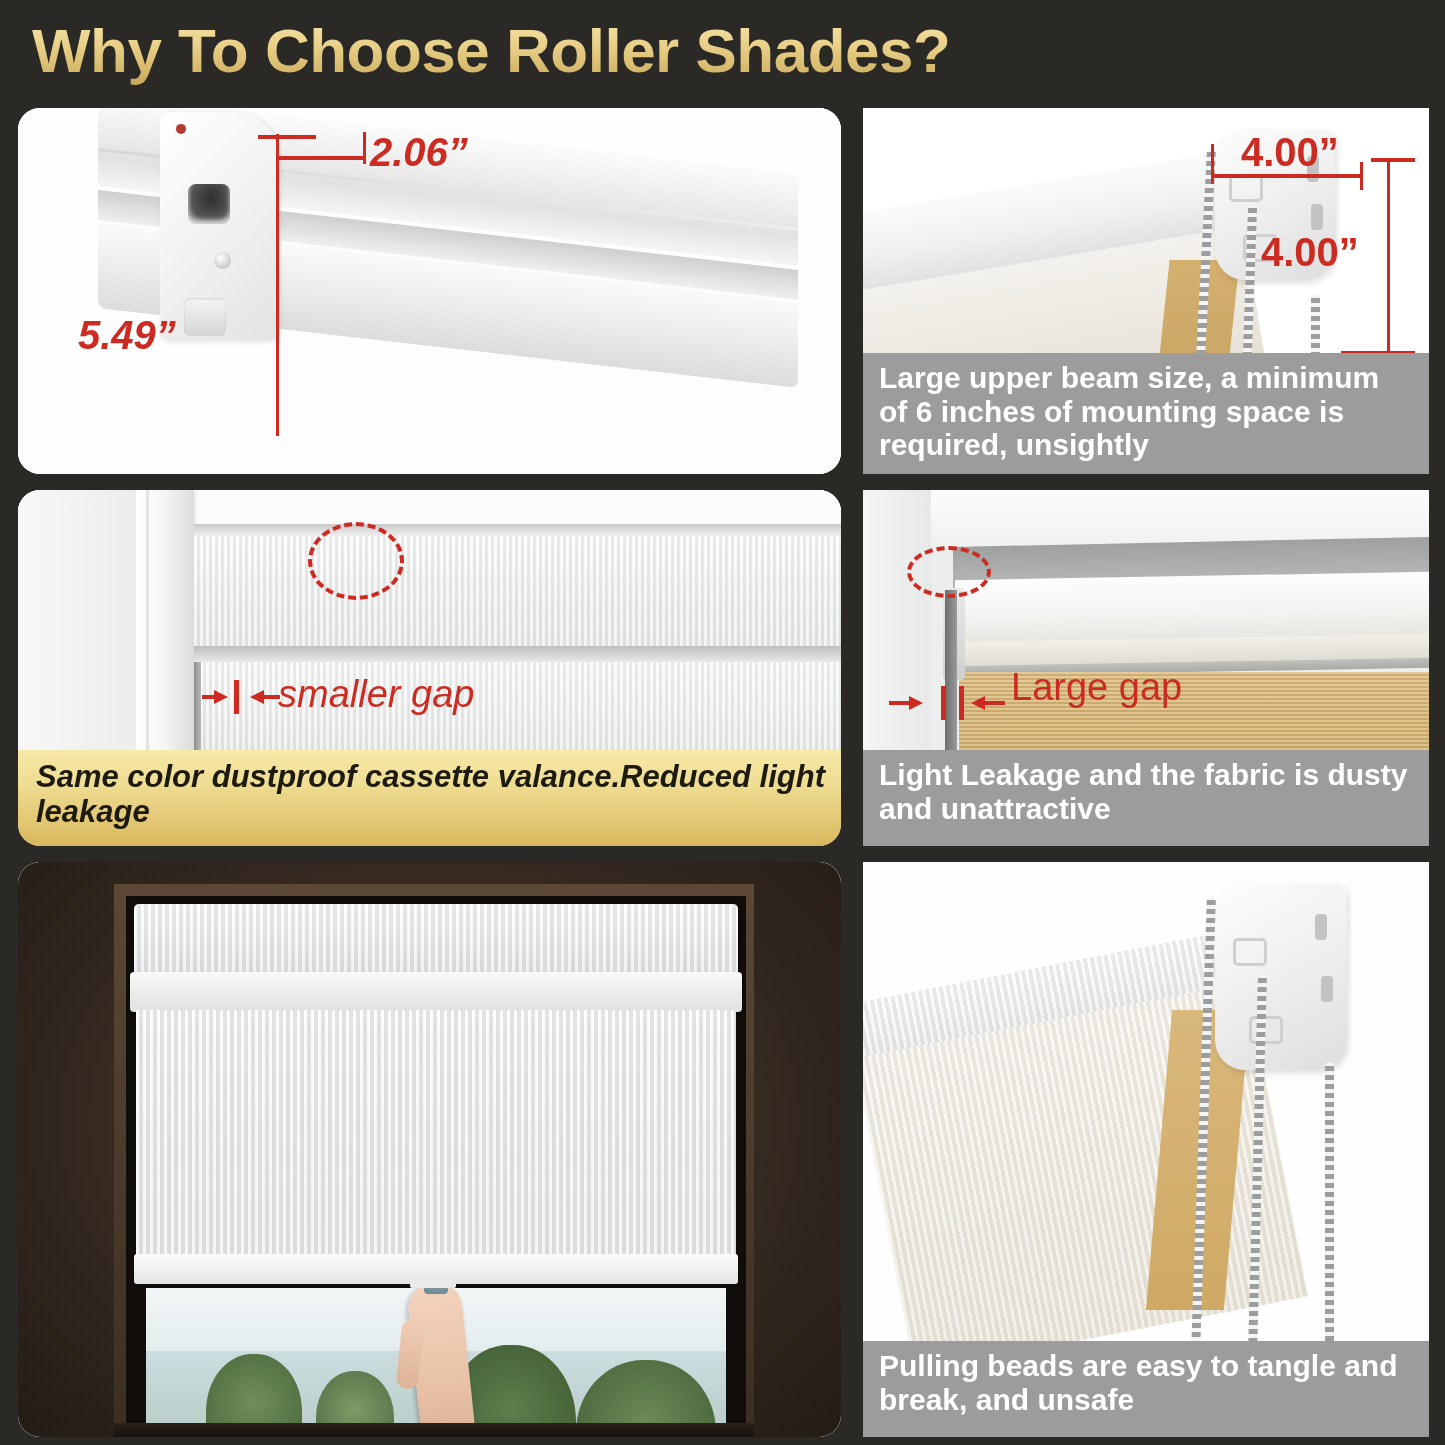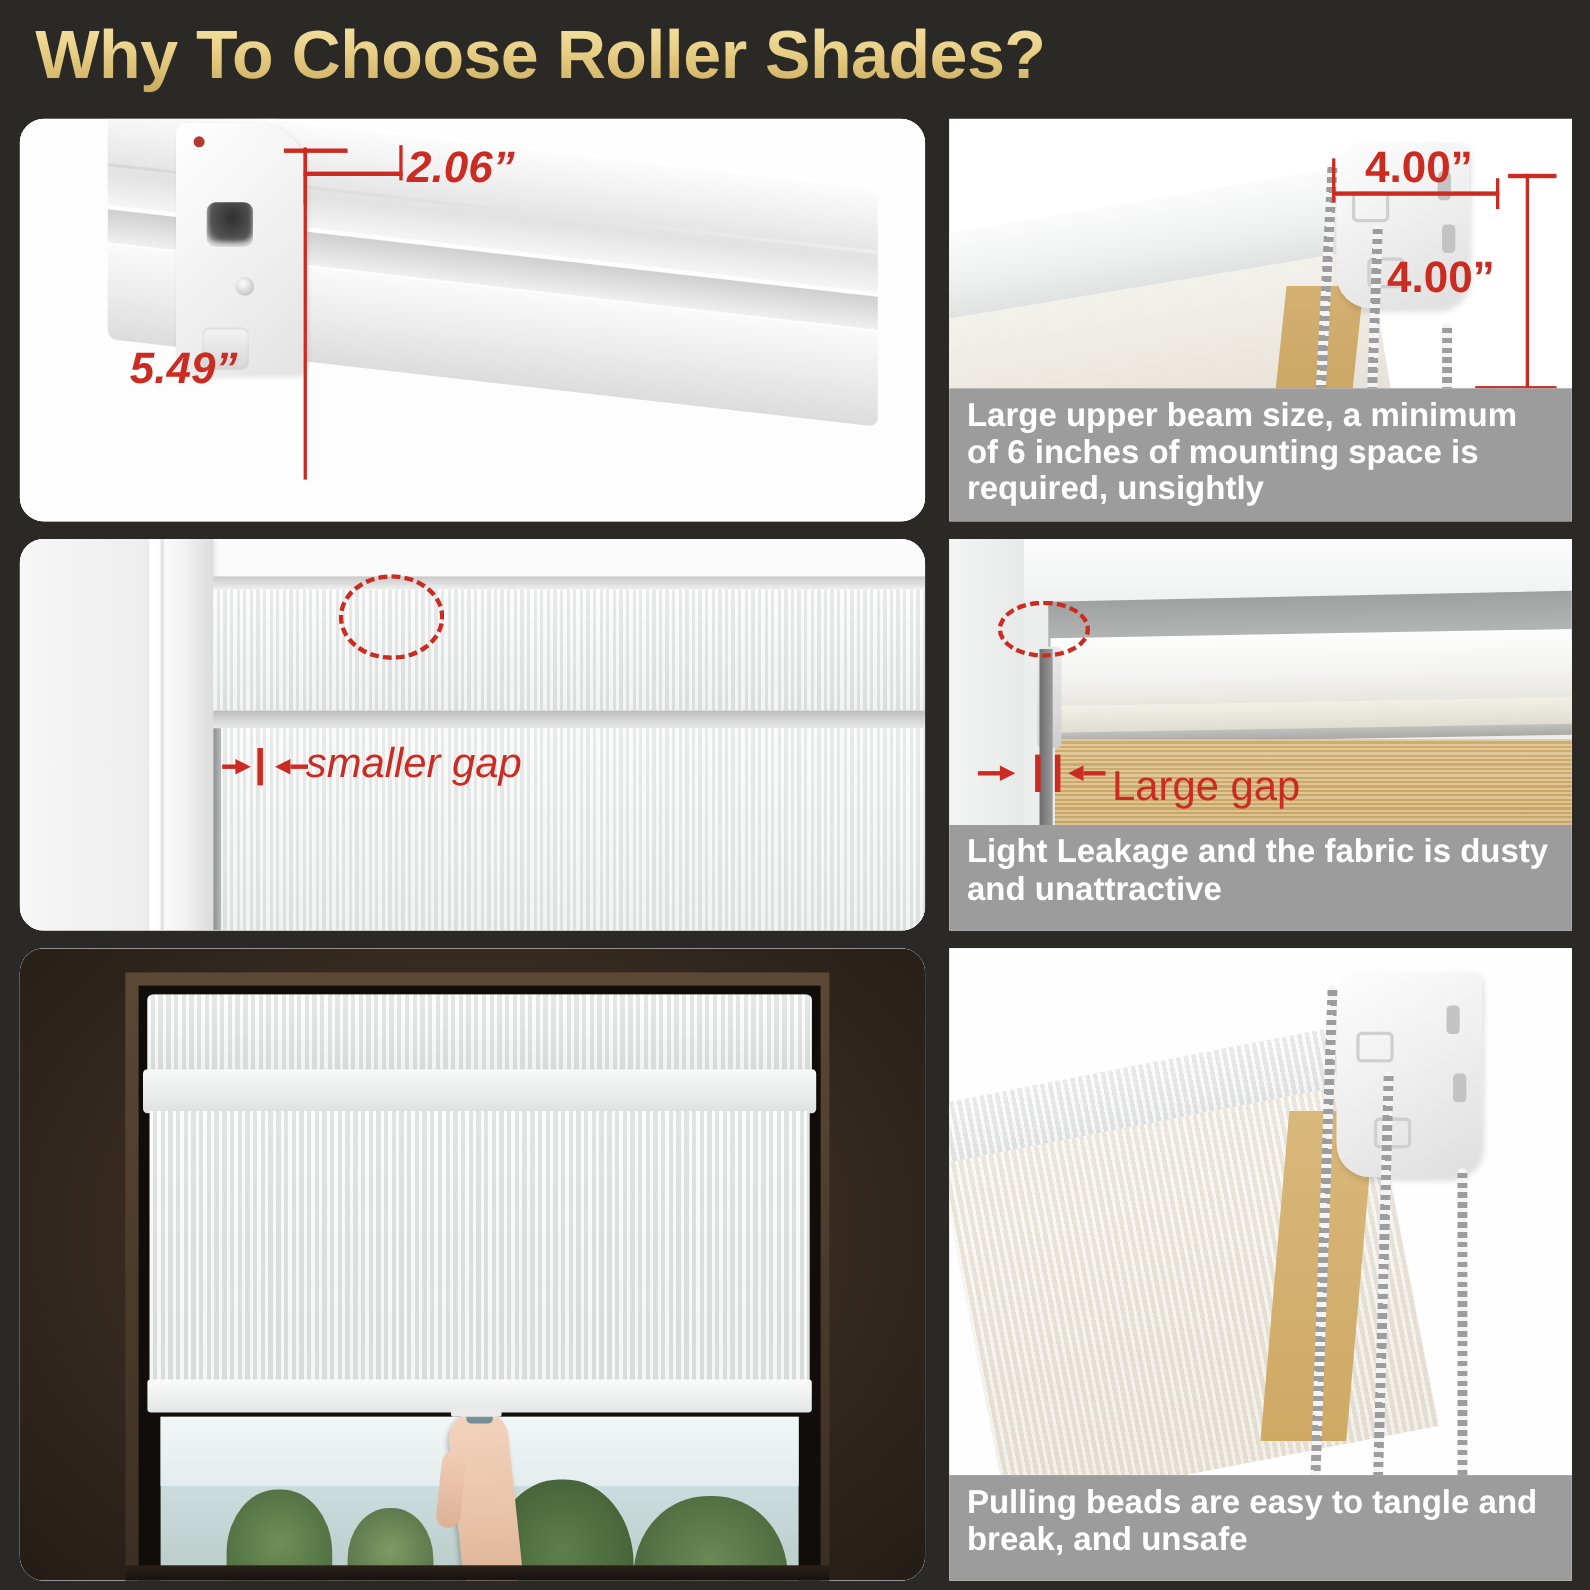--- a/index.html
+++ b/index.html
@@ -324,21 +324,21 @@
         </div>
 
         <div class="dim" style="left:258px; top:26px; width:3px; height:52px;"></div>
         <div class="dim" style="left:258px; top:48px; width:90px; height:4px;"></div>
         <div class="dim" style="left:345px; top:24px; width:3px; height:32px;"></div>
         <div class="dimtxt" style="left:352px; top:22px; font-size:40px;">2.06”</div>
 
         <div class="dim" style="left:258px; top:28px; width:3px; height:300px;"></div>
         <div class="dim" style="left:240px; top:27px; width:58px; height:4px;"></div>
 
-        <div class="dimtxt" style="left:60px; top:205px; font-size:40px;margin-left:40px;">5.49”</div>
+        <div class="dimtxt" style="left:60px; top:205px; font-size:40px;">5.49”</div>
       </div>
     </div>
   </div>
 
   <div class="cell right">
     <div class="panel bad">
       <div class="photo">
         <div class="p2-bg"></div>
         <div class="p2-roll"></div>
         <div class="p2-fab"></div>
@@ -383,20 +383,21 @@
 
         <div class="ellipse-dash" style="left:290px; top:32px; width:96px; height:78px;"></div>
 
         <div class="arrow-r" style="left:196px; top:200px;"></div>
         <div class="dim" style="left:184px; top:205px; width:16px; height:4px;"></div>
         <div class="gap-bar" style="left:216px; top:190px; height:34px;"></div>
         <div class="arrow-l" style="left:232px; top:200px;"></div>
         <div class="dim" style="left:246px; top:205px; width:16px; height:4px;"></div>
         <div class="gap-label" style="left:260px; top:183px; font-size:38px;">smaller gap</div>
       </div>
+      <div class="caption gold">Same color dustproof cassette valance.Reduced light leakage</div>
     </div>
   </div>
 
   <div class="cell right">
     <div class="panel bad">
       <div class="photo">
         <div class="p4-bg"></div>
         <div class="p4-wall"></div>
         <div class="p4-ceil"></div>
         <div class="p4-shadow"></div>
@@ -408,21 +409,21 @@
         <div class="p4-gapline"></div>
 
         <div class="ellipse-dash" style="left:44px; top:56px; width:84px; height:52px;"></div>
 
         <div class="arrow-r" style="left:46px; top:206px;"></div>
         <div class="dim" style="left:26px; top:211px; width:24px; height:4px;"></div>
         <div class="gap-bar" style="left:78px; top:196px; height:34px;"></div>
         <div class="gap-bar" style="left:96px; top:196px; height:34px;"></div>
         <div class="arrow-l" style="left:108px; top:206px;"></div>
         <div class="dim" style="left:122px; top:211px; width:20px; height:4px;"></div>
-        <div class="gap-label" style="left:148px; top:204px; font-size:38px;">Large gap</div>
+        <div class="gap-label" style="left:148px; top:176px; font-size:38px;">Large gap</div>
       </div>
       <div class="caption gray">Light Leakage and the fabric is dusty and unattractive</div>
     </div>
   </div>
 
   <div class="cell">
     <div class="panel good">
       <div class="photo">
         <div class="p5-bg"></div>
         <div class="p5-recess"></div>

